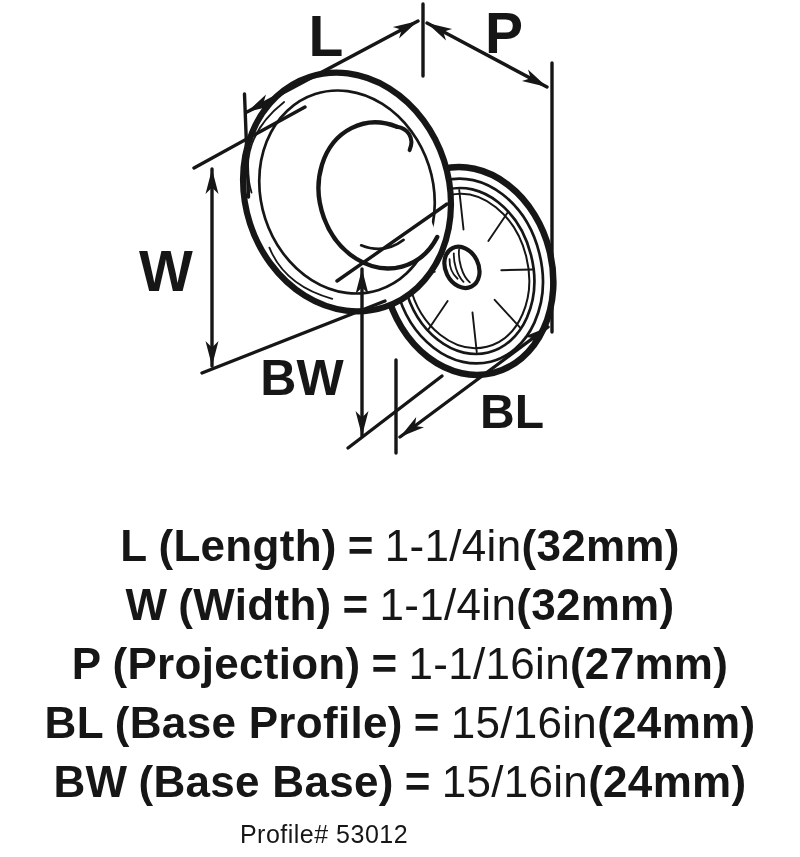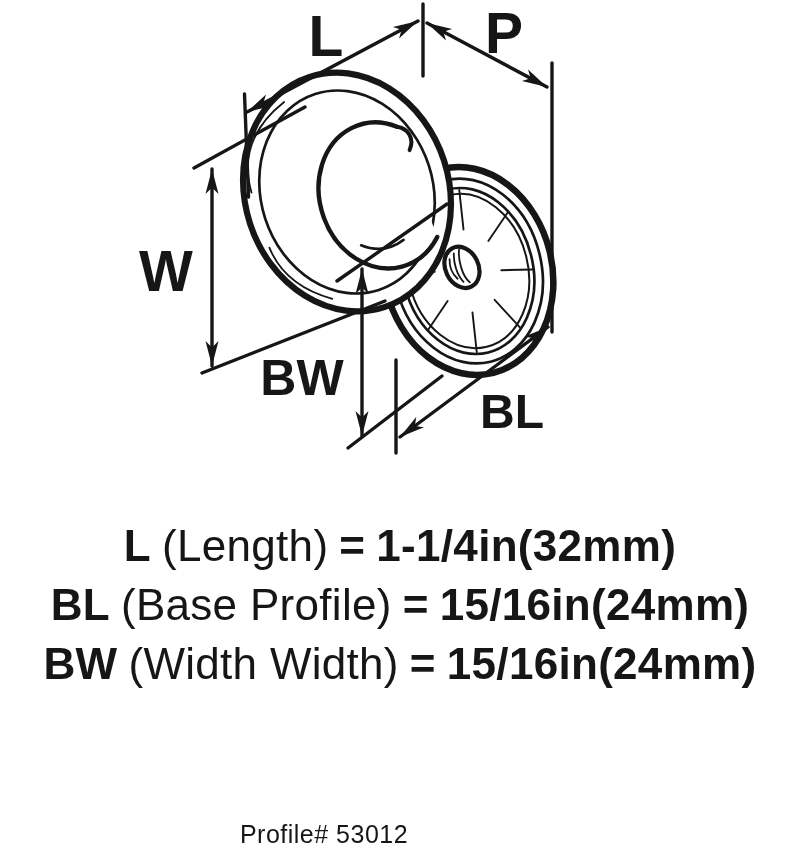--- a/index.html
+++ b/index.html
@@ -22,23 +22,23 @@
     top:516px;left:0;width:800px;
     text-align:center;
   }
   .spec-line{
     font-size:44px;
     line-height:59px;
     white-space:nowrap;
     letter-spacing:0.3px;
   }
   .spec-abbr{font-weight:700;}
-  .spec-name{font-weight:400;margin:0 11px;}
+  .spec-name{font-weight:700;margin:0 11px;}
   .spec-equals{font-weight:700;}
-  .spec-value{font-weight:700;margin-left:11px;}
+  .spec-value{font-weight:400;margin-left:11px;}
   .spec-metric{font-weight:700;}
   .footer{
     position:absolute;
     top:820px;left:0;width:648px;
     text-align:center;
     font-size:25px;
     font-weight:400;
     letter-spacing:0.5px;
   }
 </style>
@@ -121,22 +121,28 @@
       <text x="302" y="395" font-size="50" text-anchor="middle">BW</text>
       <text x="512" y="428" font-size="48" text-anchor="middle">BL</text>
     </svg>
   </div>
 
   <div class="specs">
     <div class="spec-line">
       <span class="spec-abbr">L</span><span class="spec-name">(Length)</span><span class="spec-equals">=</span><span class="spec-value">1-1/4in</span><span class="spec-metric">(32mm)</span>
     </div>
     <div class="spec-line">
+      <span class="spec-abbr">W</span><span class="spec-name">(Width)</span><span class="spec-equals">=</span><span class="spec-value">1-1/4in</span><span class="spec-metric">(32mm)</span>
+    </div>
+    <div class="spec-line">
+      <span class="spec-abbr">P</span><span class="spec-name">(Projection)</span><span class="spec-equals">=</span><span class="spec-value">1-1/16in</span><span class="spec-metric">(27mm)</span>
+    </div>
+    <div class="spec-line">
       <span class="spec-abbr">BL</span><span class="spec-name">(Base Profile)</span><span class="spec-equals">=</span><span class="spec-value">15/16in</span><span class="spec-metric">(24mm)</span>
     </div>
     <div class="spec-line">
-      <span class="spec-abbr">BW</span><span class="spec-name">(Width Width)</span><span class="spec-equals">=</span><span class="spec-value">15/16in</span><span class="spec-metric">(24mm)</span>
+      <span class="spec-abbr">BW</span><span class="spec-name">(Base Base)</span><span class="spec-equals">=</span><span class="spec-value">15/16in</span><span class="spec-metric">(24mm)</span>
     </div>
   </div>
 
   <div class="footer">Profile# 53012</div>
 
 </div>
 
 </body></html>

